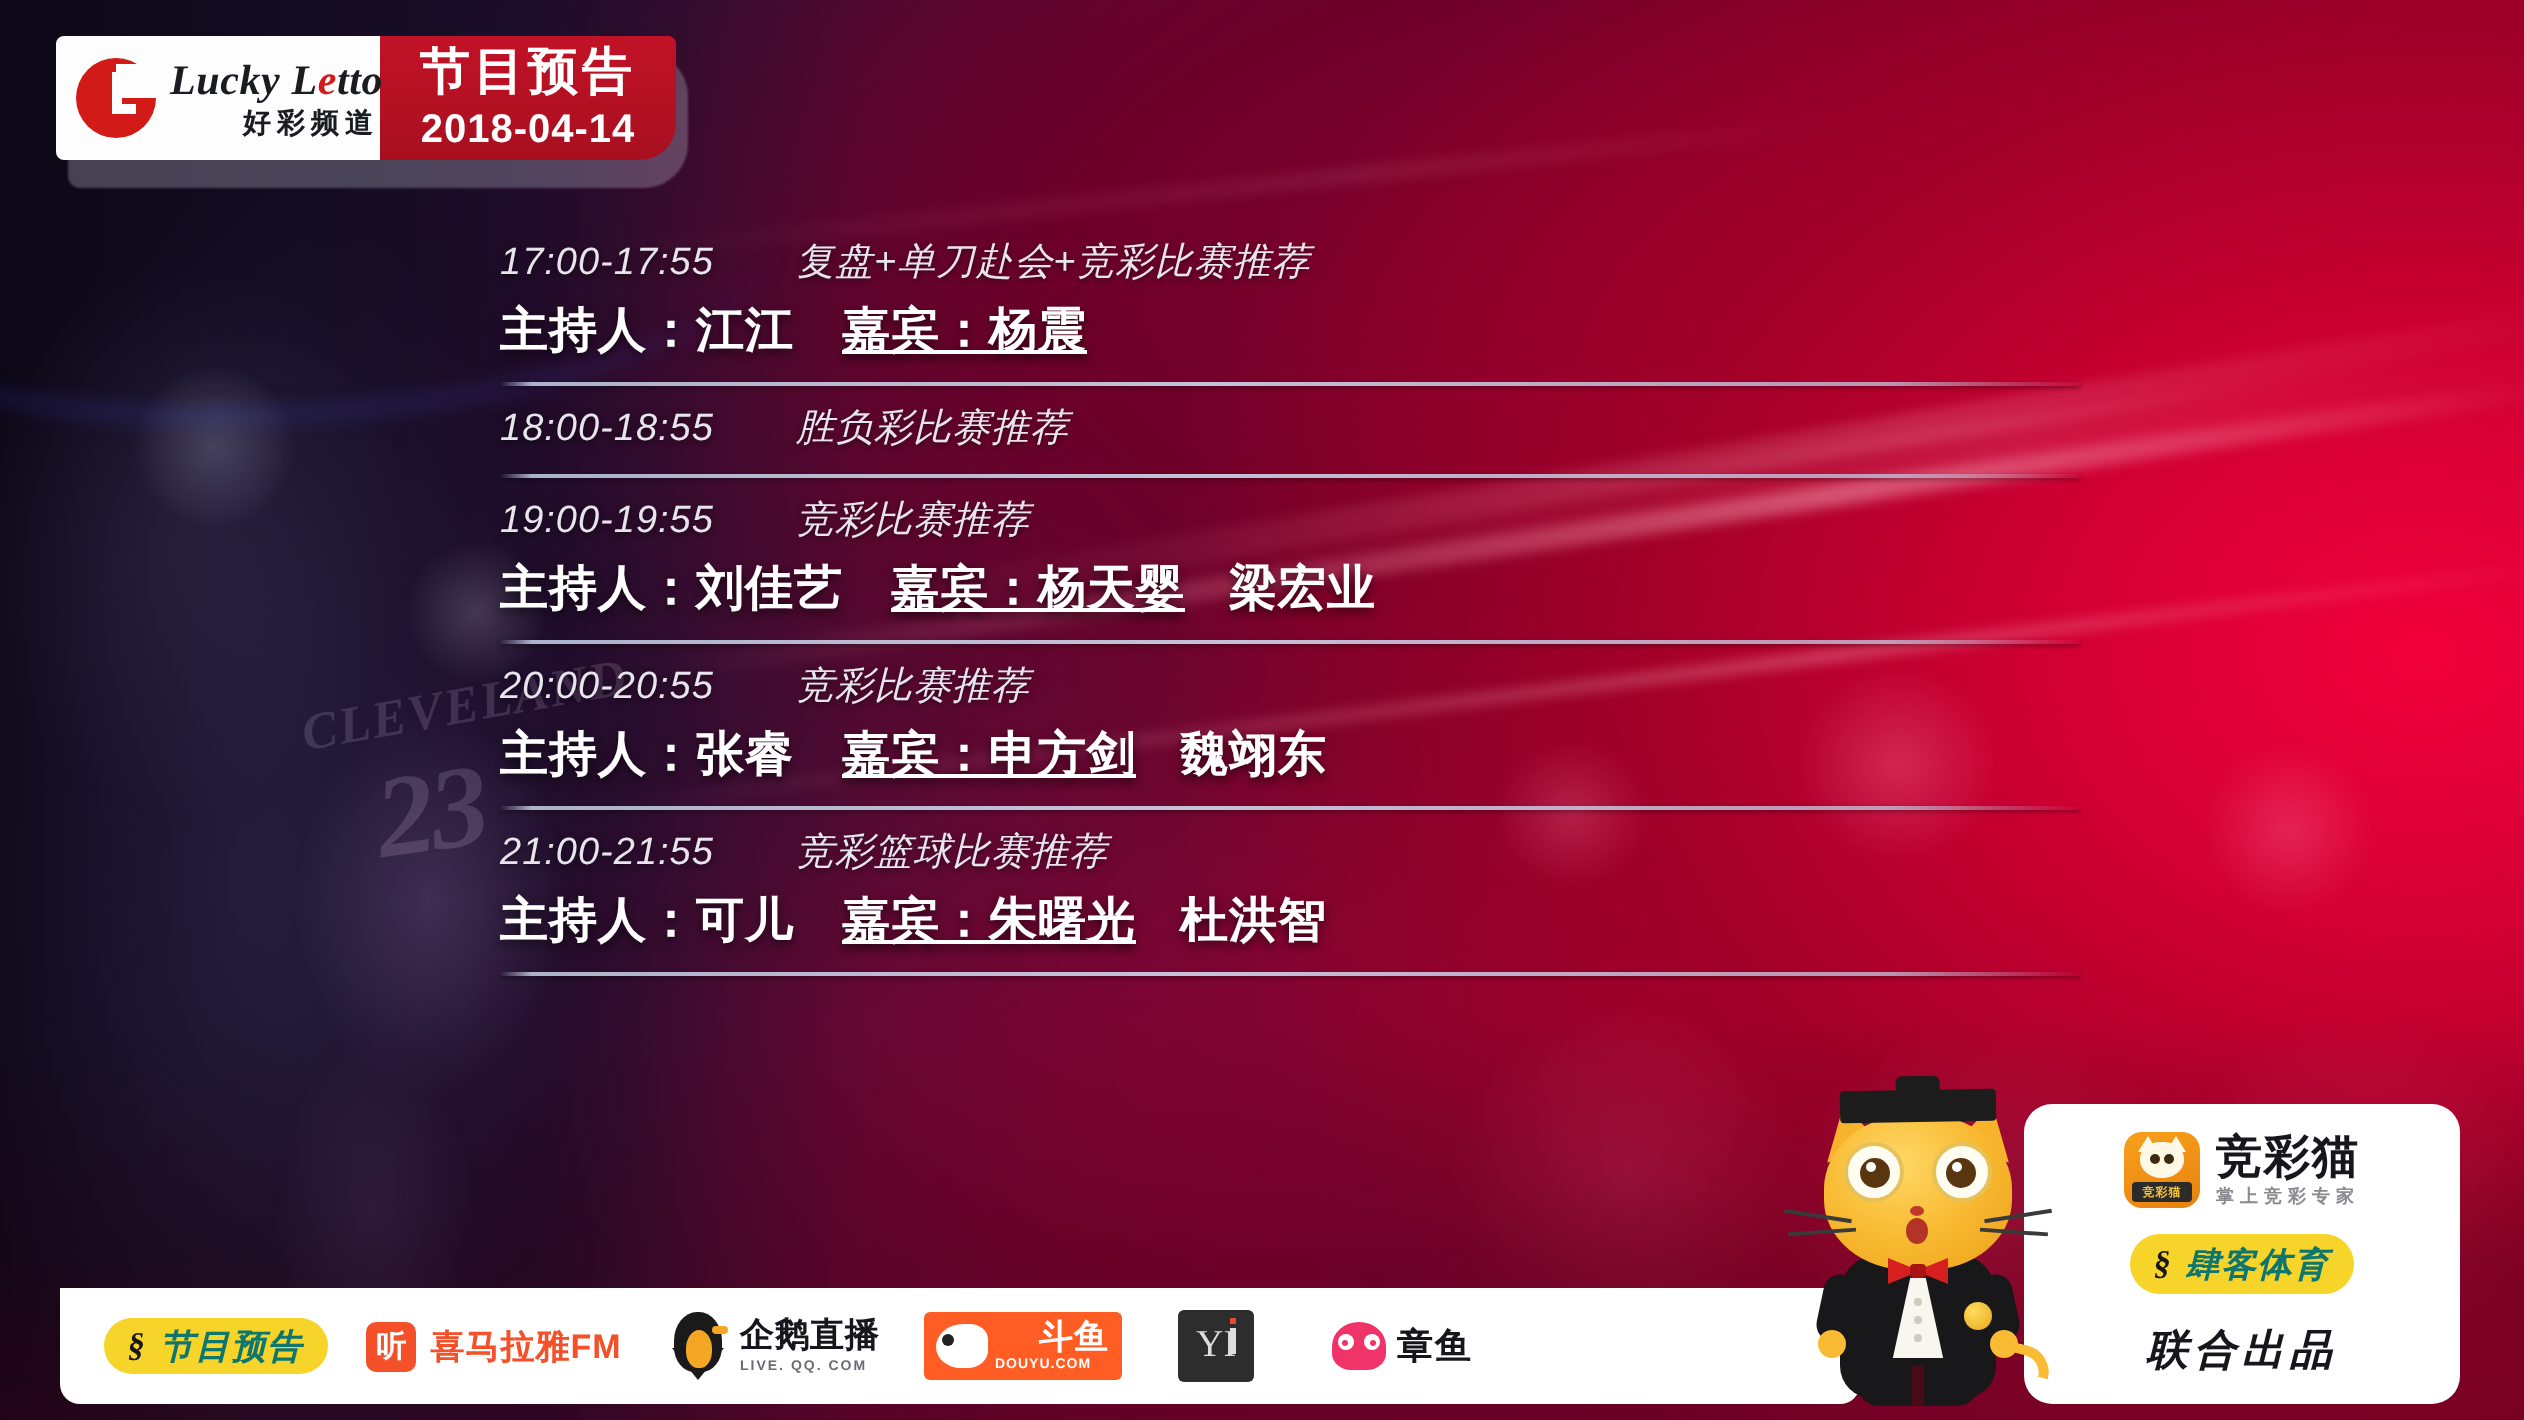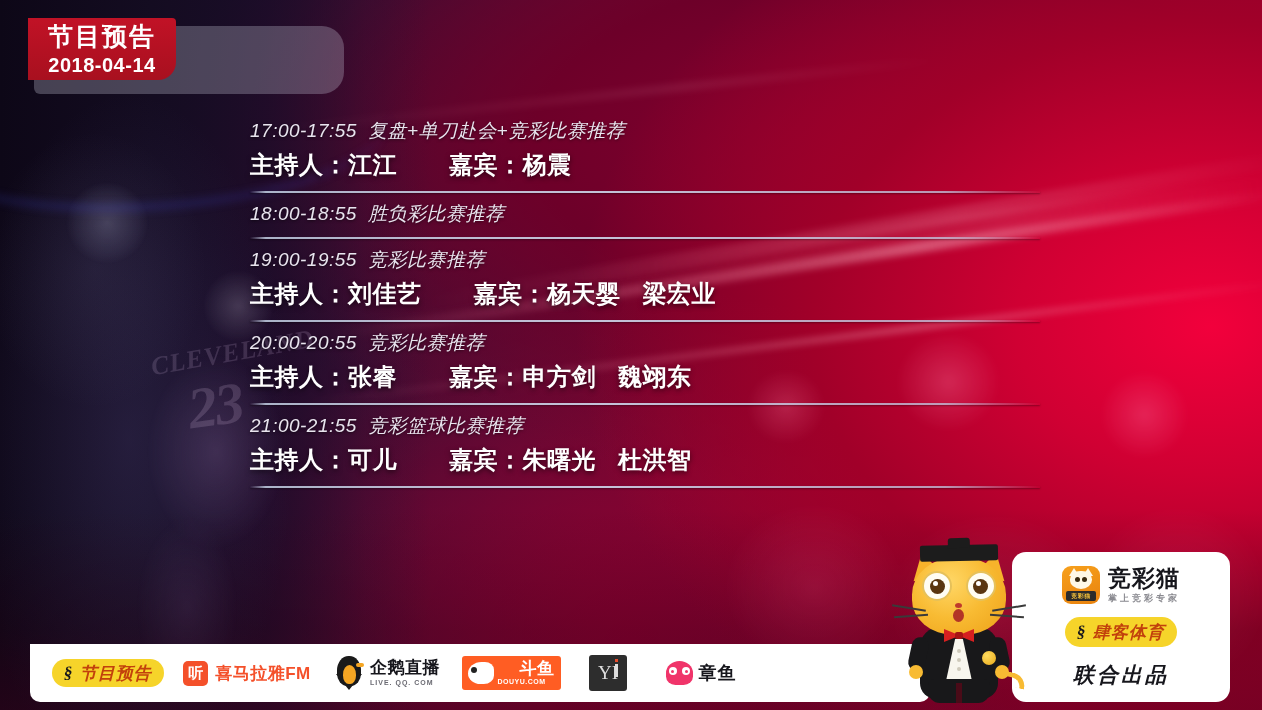--- a/index.html
+++ b/index.html
@@ -131,27 +131,27 @@
     font-family:"Liberation Sans",sans-serif; }
 
   
   .schedule{ position:absolute; left:250px; top:118px; width:790px; }
   .row{ position:relative; padding-bottom:8px; }
   .row .line1{
     font-style:italic; font-size:19px; color:#e8e4ee; font-weight:400;
     letter-spacing:0.5px; white-space:nowrap; text-shadow:0 1px 3px rgba(0,0,0,.55);
   }
   .row .line1 .time{ display:inline-block; width:118px; }
-  .row .line1 .prog{ }
+  .row .line1 .prog{ margin-left:30px; }
   .row .line2{
     font-size:24px; font-weight:700; color:#ffffff; margin-top:5px;
     white-space:nowrap; text-shadow:0 2px 5px rgba(0,0,0,.6); letter-spacing:0.5px;
   }
   .row .line2 .host{ display:inline-block; }
-  .row .line2 .guest{ margin-left:52px; }
+  .row .line2 .guest{ margin-left:24px;text-decoration:underline; }
   .row .line2 .g2{ margin-left:22px; }
   .sep{
     height:2px; margin-top:10px;
     background:linear-gradient(90deg, rgba(175,190,215,0.0) 0%, rgba(195,208,228,0.85) 2%, rgba(205,215,235,0.9) 45%, rgba(190,200,225,0.75) 88%, rgba(190,200,225,0.0) 100%);
     box-shadow:0 1px 2px rgba(0,0,0,.35);
   }
 
   
   .platform{ position:absolute; left:30px; bottom:8px; width:900px; }
   .platform-tab{
@@ -168,21 +168,21 @@
 
   
   .pill-yellow{
     background:#f6d42a; border-radius:20px; height:28px; padding:0 12px;
     display:flex; align-items:center; gap:7px;
   }
   .pill-yellow .s-mark{
     font-family:"Liberation Serif",serif; font-size:17px; font-weight:700; color:#16161c;
     transform:skewX(-8deg);
   }
-  .pill-yellow .s-text{ font-size:17px; font-weight:700; color:#c2410c; letter-spacing:1px; font-style:italic; }
+  .pill-yellow .s-text{ font-size:17px; font-weight:700; color:#0f766e; letter-spacing:1px; font-style:italic; }
 
   
   .ximalaya{ display:flex; align-items:center; gap:7px; }
   .ximalaya .sq{
     width:25px; height:25px; background:#f4502a; border-radius:5px; color:#fff;
     font-size:15px; font-weight:700; display:flex; align-items:center; justify-content:center;
   }
   .ximalaya .tx{ font-size:17px; font-weight:700; color:#f4502a; letter-spacing:0.5px; }
 
   
@@ -441,20 +441,32 @@
   <div class="ray r2"></div>
   <div class="ray r3"></div>
   <div class="ray r4"></div>
   <div class="ray r5"></div>
   <div class="fig-crowd"></div>
   <div class="bg-bottom-fade"></div>
 
   <div class="header">
     <div class="header-shadow"></div>
     <div class="header-inner">
+      <div class="logo-box">
+        <div class="logo-mark">
+          <div class="circ"></div>
+          <div class="wedge"></div>
+          <div class="bar-v"></div>
+          <div class="bar-h"></div>
+        </div>
+        <div class="logo-text">
+          <div class="logo-en"><span>Lucky L</span><span class="dot-e">e</span><span>tto</span></div>
+          <div class="logo-cn">好彩频道</div>
+        </div>
+      </div>
       <div class="date-box">
         <div class="date-title">节目预告</div>
         <div class="date-value">2018-04-14</div>
       </div>
     </div>
   </div>
 
   <div class="schedule">
 
     <div class="row">

